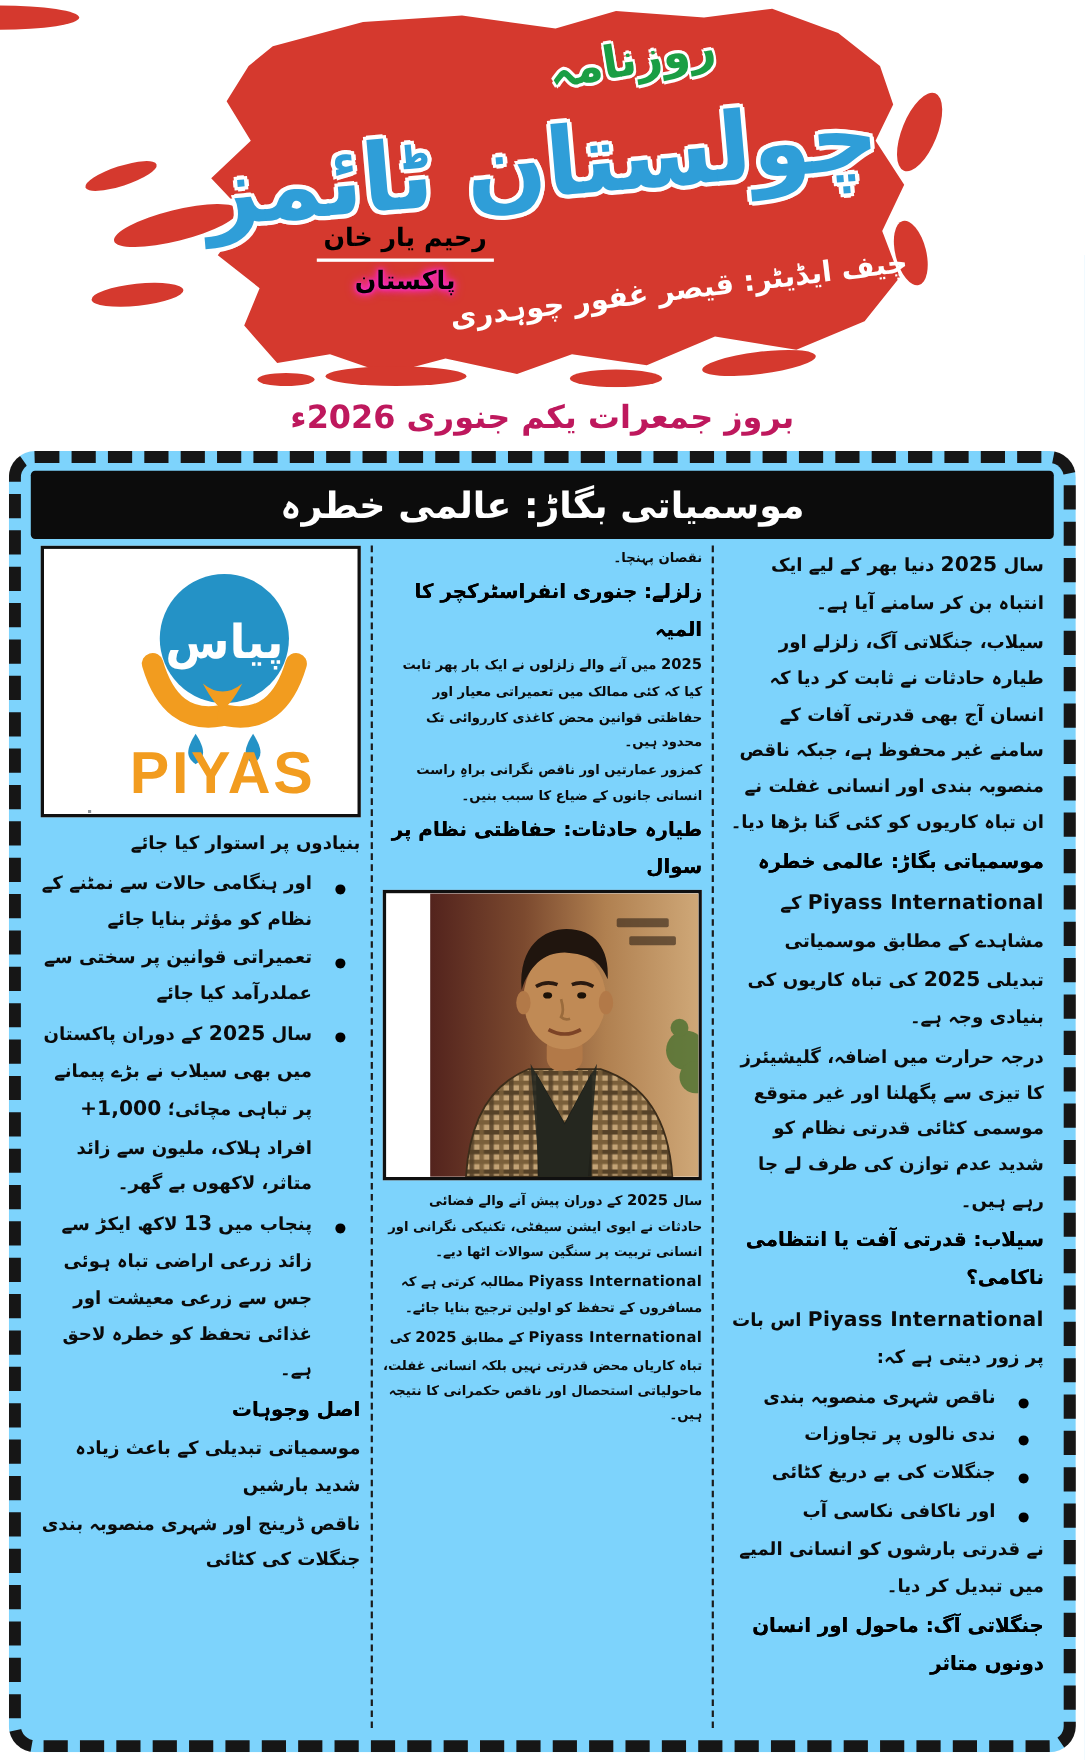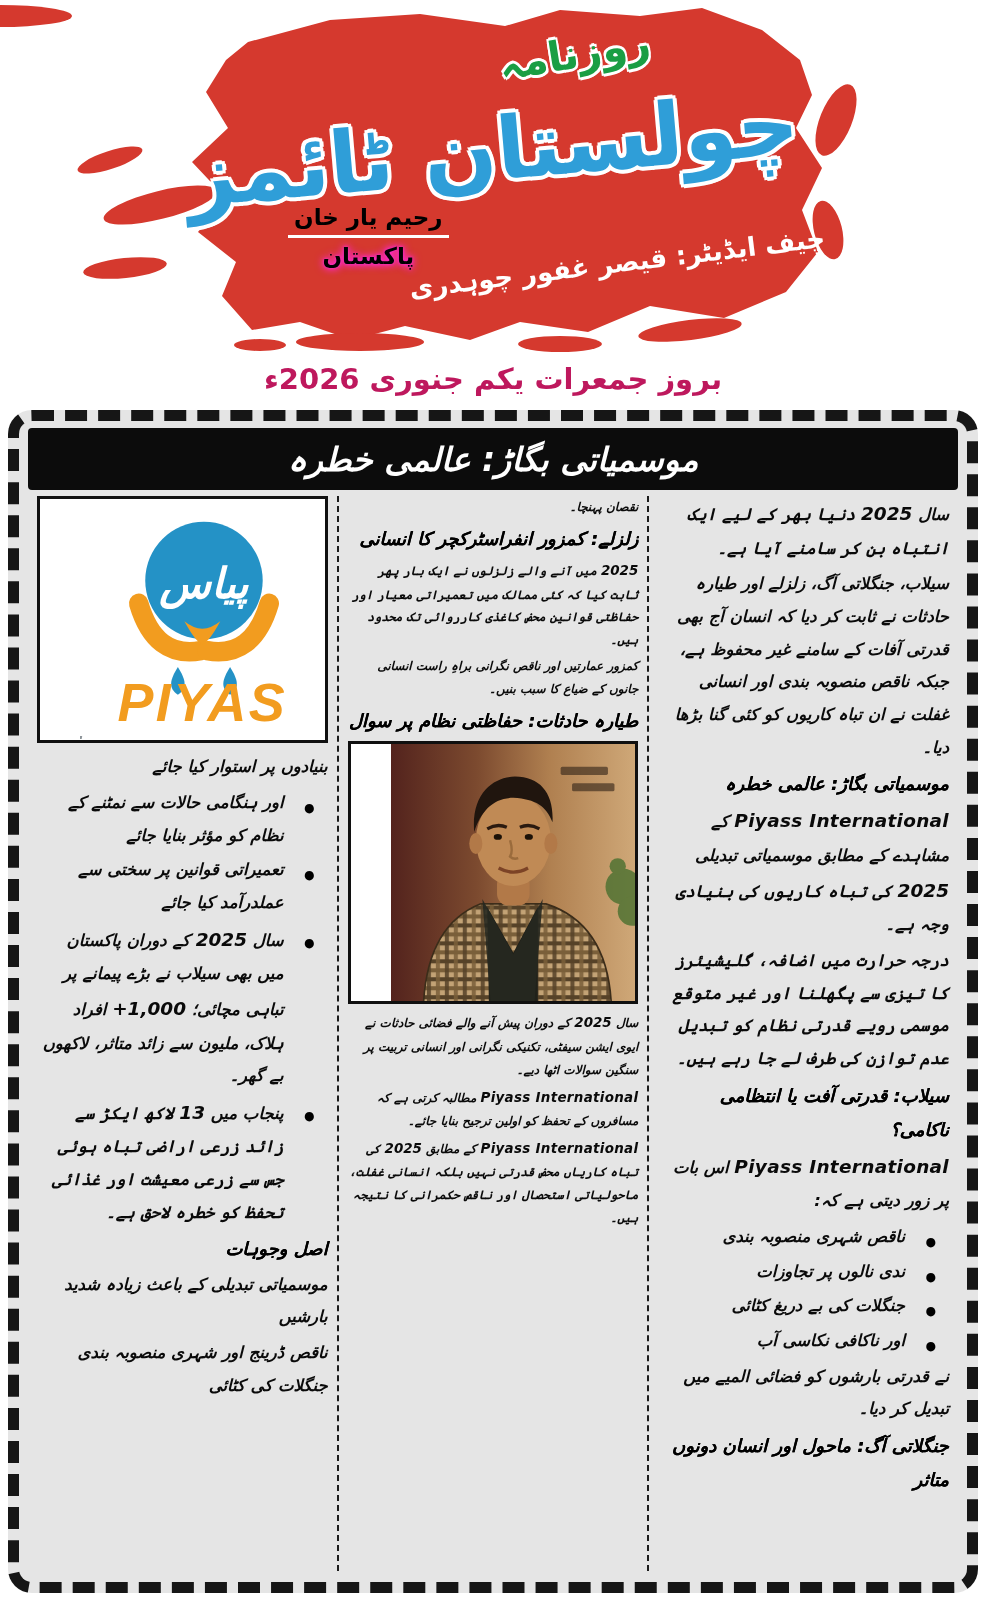--- a/index.html
+++ b/index.html
@@ -20,21 +20,21 @@
   .city{padding:0 6px 5px;border-bottom:3px solid #fff;white-space:nowrap;}
   .country{margin-top:5px;white-space:nowrap;
          text-shadow:0 0 7px var(--magenta),0 0 3px var(--magenta),0 0 10px var(--magenta);}
   .editor{position:absolute;left:408px;top:250px;width:390px;transform:rotate(-7deg);
          color:#fff;font-size:26px;font-weight:bold;text-align:center;white-space:nowrap;}
   
   .dateline{height:54px;display:flex;align-items:center;justify-content:center;
          font-size:29px;font-weight:bold;color:#be185d;direction:rtl;}
   
   .frame{position:absolute;left:8px;right:8px;top:410px;bottom:7px;
-         border:11px dashed #161616;border-radius:24px;background:#e5e5e5;padding:7px 9px 9px;font-style:italic;}
+         border:11px dashed #161616;border-radius:24px;background:#7dd3fc;padding:7px 9px 9px;}
   .headline-bar{background:#0c0c0c;border-radius:4px;height:62px;display:flex;
          align-items:center;justify-content:center;}
   .headline{color:#fff;font-size:33px;font-weight:bold;direction:rtl;}
   .columns{display:flex;direction:rtl;height:calc(100% - 70px);margin-top:6px;}
   .col{flex:1 1 0;min-width:0;padding:0 9px;overflow:hidden;}
   .col:not(:first-child){border-right:2px dashed #1b1b1b;}
   .para{margin:0 0 3px;font-size:16.5px;line-height:1.98;font-weight:700;
         color:#0a0a0a;text-align:right;direction:rtl;}
   .subhead{margin:1px 0 2px;font-size:18px;line-height:1.9;font-weight:900;
         color:#000;text-align:right;direction:rtl;text-shadow:0 0 .6px #000;}
@@ -84,35 +84,35 @@
   <section class="frame">
     <div class="headline-bar">
       <h1 class="headline">موسمیاتی بگاڑ: عالمی خطرہ</h1>
     </div>
     <div class="columns" id="columns">
         <div class="col">
           <p class="para">سال <span class="lat">2025</span> دنیا بھر کے لیے ایک انتباہ بن کر سامنے آیا ہے۔</p>
           <p class="para">سیلاب، جنگلاتی آگ، زلزلے اور طیارہ حادثات نے ثابت کر دیا کہ انسان آج بھی قدرتی آفات کے سامنے غیر محفوظ ہے، جبکہ ناقص منصوبہ بندی اور انسانی غفلت نے ان تباہ کاریوں کو کئی گنا بڑھا دیا۔</p>
           <h3 class="subhead">موسمیاتی بگاڑ: عالمی خطرہ</h3>
           <p class="para"><span class="lat">Piyass International</span> کے مشاہدے کے مطابق موسمیاتی تبدیلی <span class="lat">2025</span> کی تباہ کاریوں کی بنیادی وجہ ہے۔</p>
-          <p class="para">درجہ حرارت میں اضافہ، گلیشیئرز کا تیزی سے پگھلنا اور غیر متوقع موسمی رویے قدرتی نظام کو تبدیل عدم توازن کی طرف لے جا رہے ہیں۔</p>
+          <p class="para">درجہ حرارت میں اضافہ، گلیشیئرز کا تیزی سے پگھلنا اور غیر متوقع موسمی کٹائی قدرتی نظام کو شدید عدم توازن کی طرف لے جا رہے ہیں۔</p>
           <h3 class="subhead">سیلاب: قدرتی آفت یا انتظامی ناکامی؟</h3>
           <p class="para"><span class="lat">Piyass International</span> اس بات پر زور دیتی ہے کہ:</p>
           <ul class="bullets">
             <li class="bullet">ناقص شہری منصوبہ بندی</li>
             <li class="bullet">ندی نالوں پر تجاوزات</li>
             <li class="bullet">جنگلات کی بے دریغ کٹائی</li>
             <li class="bullet">اور ناکافی نکاسی آب</li>
           </ul>
-          <p class="para">نے قدرتی بارشوں کو فضائی المیے میں تبدیل کر دیا۔</p>
+          <p class="para">نے قدرتی بارشوں کو انسانی المیے میں تبدیل کر دیا۔</p>
           <h3 class="subhead">جنگلاتی آگ: ماحول اور انسان دونوں متاثر</h3>
         </div>
         <div class="col">
           <p class="para">نقصان پہنچا۔</p>
-          <h3 class="subhead">زلزلے: کمزور انفراسٹرکچر کا انسانی</h3>
+          <h3 class="subhead">زلزلے: جنوری انفراسٹرکچر کا المیہ</h3>
           <p class="para"><span class="lat">2025</span> میں آنے والے زلزلوں نے ایک بار پھر ثابت کیا کہ کئی ممالک میں تعمیراتی معیار اور حفاظتی قوانین محض کاغذی کارروائی تک محدود ہیں۔</p>
           <p class="para">کمزور عمارتیں اور ناقص نگرانی براہِ راست انسانی جانوں کے ضیاع کا سبب بنیں۔</p>
           <h3 class="subhead">طیارہ حادثات: حفاظتی نظام پر سوال</h3>
   <figure class="figure">
     <svg viewBox="0 0 300 316" aria-hidden="true">
       <defs>
         <linearGradient id="pbg" x1="0" y1="0" x2="1" y2="0">
           <stop offset="0" stop-color="#53231d"></stop>
                   <stop offset="0.35" stop-color="#7c4a2f"></stop>
           <stop offset="0.65" stop-color="#b08050"></stop>

